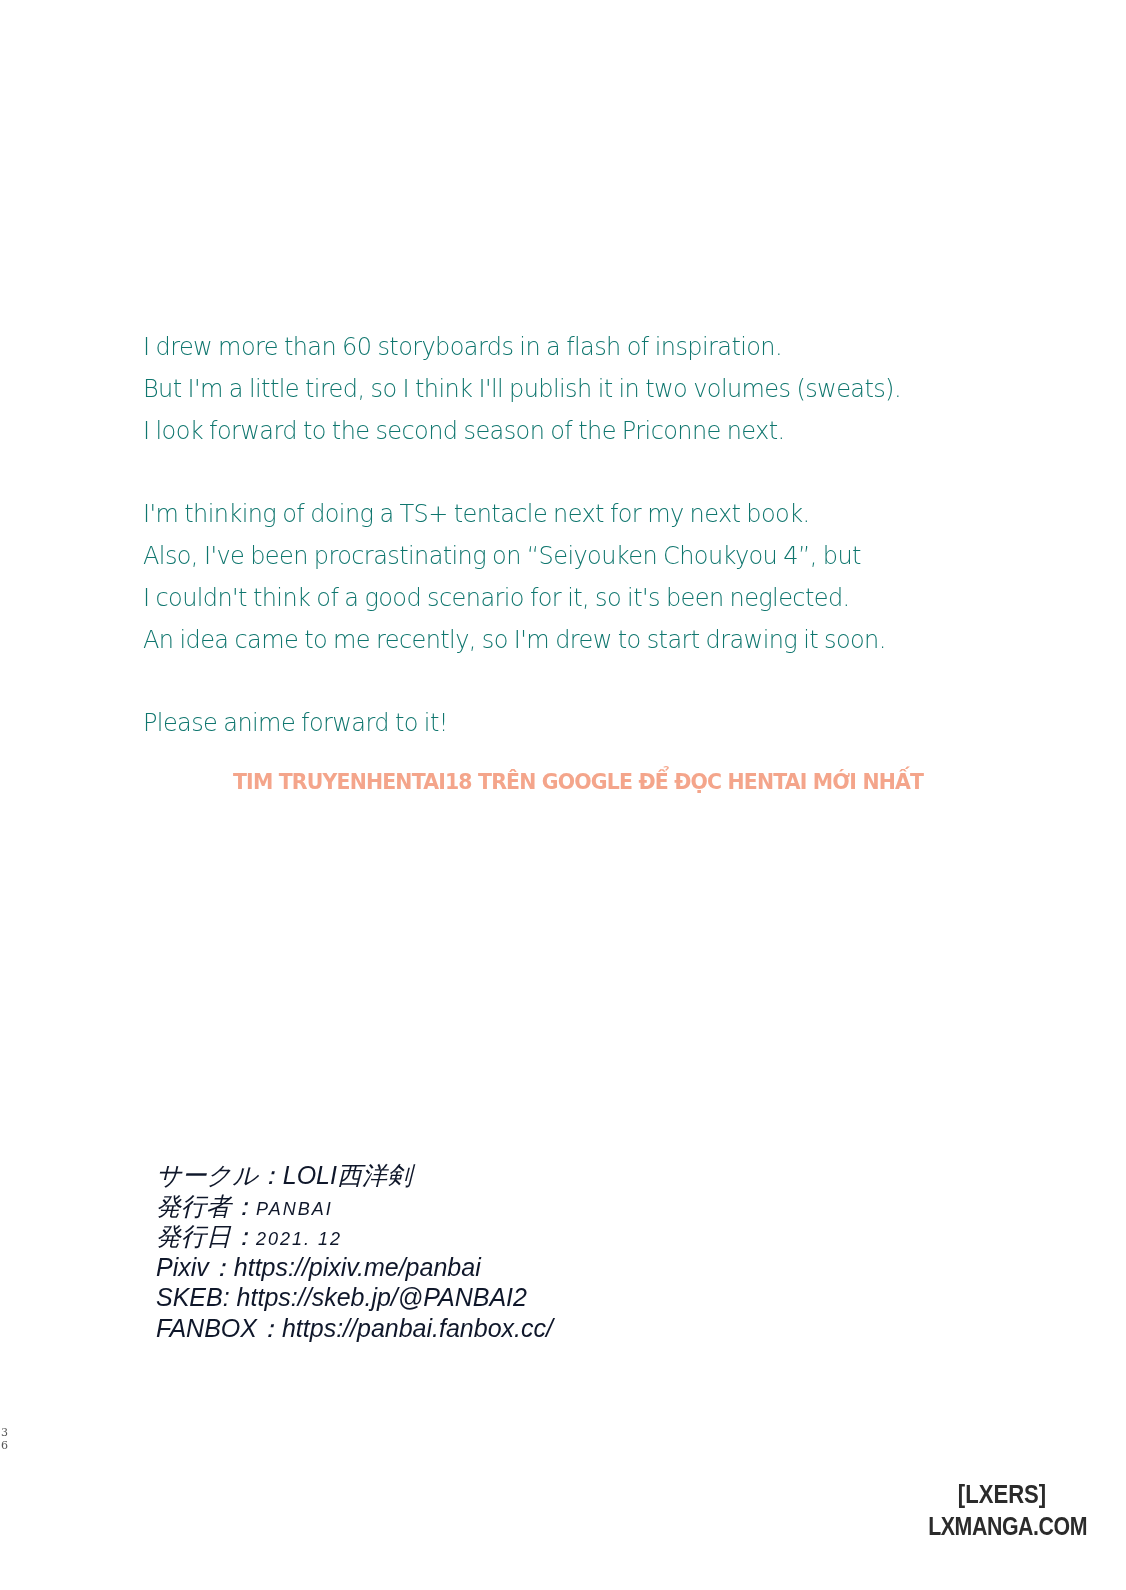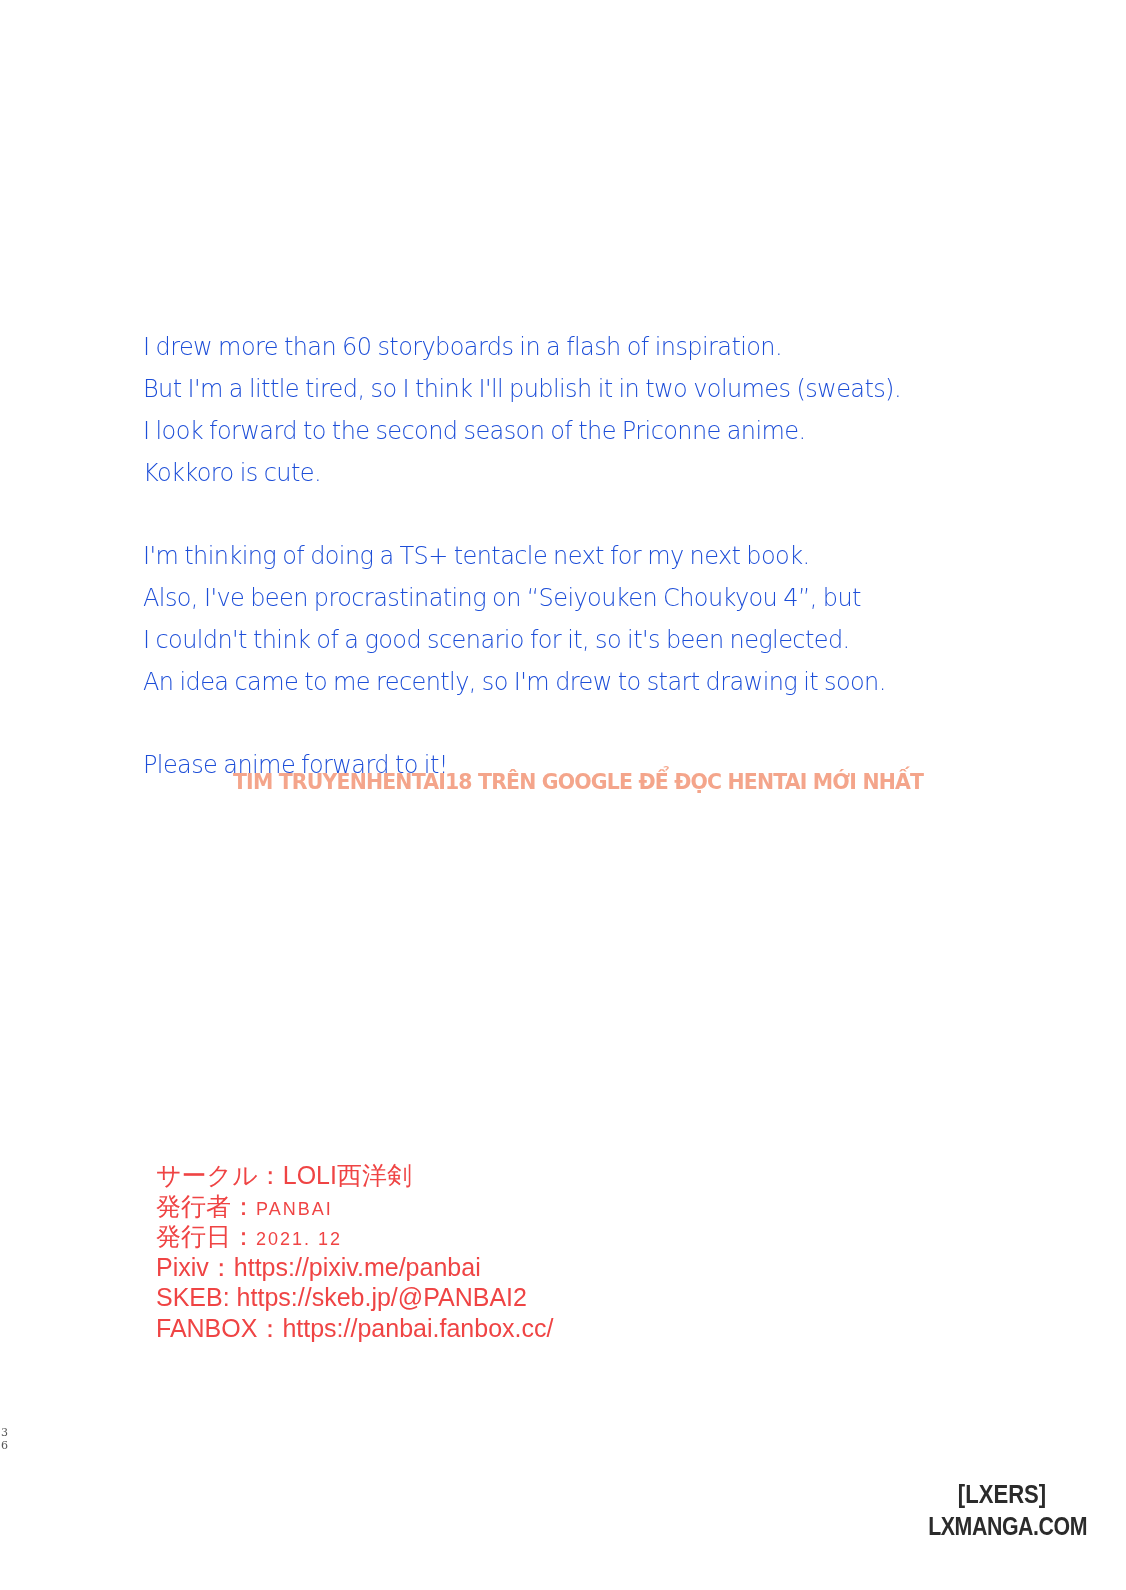--- a/index.html
+++ b/index.html
@@ -17,21 +17,21 @@
     .afterword {
       position: absolute;
       left: 143px;
       top: 326px;
       width: 800px;
       font-family: "DejaVu Sans", sans-serif;
       font-size: 24px;
       letter-spacing: -0.6px;
       word-spacing: -1px;
       font-weight: 300;
-      color: #1d4ed8;
+      color: #0f766e;
     }
     .afterword .line {
       height: 42px;
       line-height: 42px;
       white-space: nowrap;
     }
     .afterword .gap {
       height: 41px;
     }
     .watermark {
@@ -47,21 +47,22 @@
       white-space: nowrap;
       transform: scaleX(0.93);
       transform-origin: left center;
     }
     .credits {
       position: absolute;
       left: 156px;
       top: 1160px;
       font-family: "Liberation Sans", sans-serif;
       font-size: 25px;
-      color: #ef4444;
+      color: #0f172a;
+      font-style: italic;
     }
     .credits .row {
       height: 30.5px;
       line-height: 30.5px;
       white-space: nowrap;
     }
     .credits .small {
       font-size: 18px;
       letter-spacing: 2px;
       margin-top: 24px;
@@ -107,22 +108,21 @@
     }
   </style>
 </head>
 <body>
 
 <main>
 
   <section class="afterword">
     <div class="line">I drew more than 60 storyboards in a flash of inspiration.</div>
     <div class="line">But I'm a little tired, so I think I'll publish it in two volumes (sweats).</div>
-    <div class="line">I look forward to the second season of the Priconne anime.</div>
-    <div class="line">Kokkoro is cute.</div>
+    <div class="line">I look forward to the second season of the Priconne next.</div>
     <div class="gap"></div>
     <div class="line">I'm thinking of doing a TS+ tentacle next for my next book.</div>
     <div class="line">Also, I've been procrastinating on “Seiyouken Choukyou 4”, but</div>
     <div class="line">I couldn't think of a good scenario for it, so it's been neglected.</div>
     <div class="line">An idea came to me recently, so I'm drew to start drawing it soon.</div>
     <div class="gap"></div>
     <div class="line">Please anime forward to it!</div>
   </section>
 
   <div class="watermark">TIM TRUYENHENTAI18 TRÊN GOOGLE ĐỂ ĐỌC HENTAI MỚI NHẤT</div>

